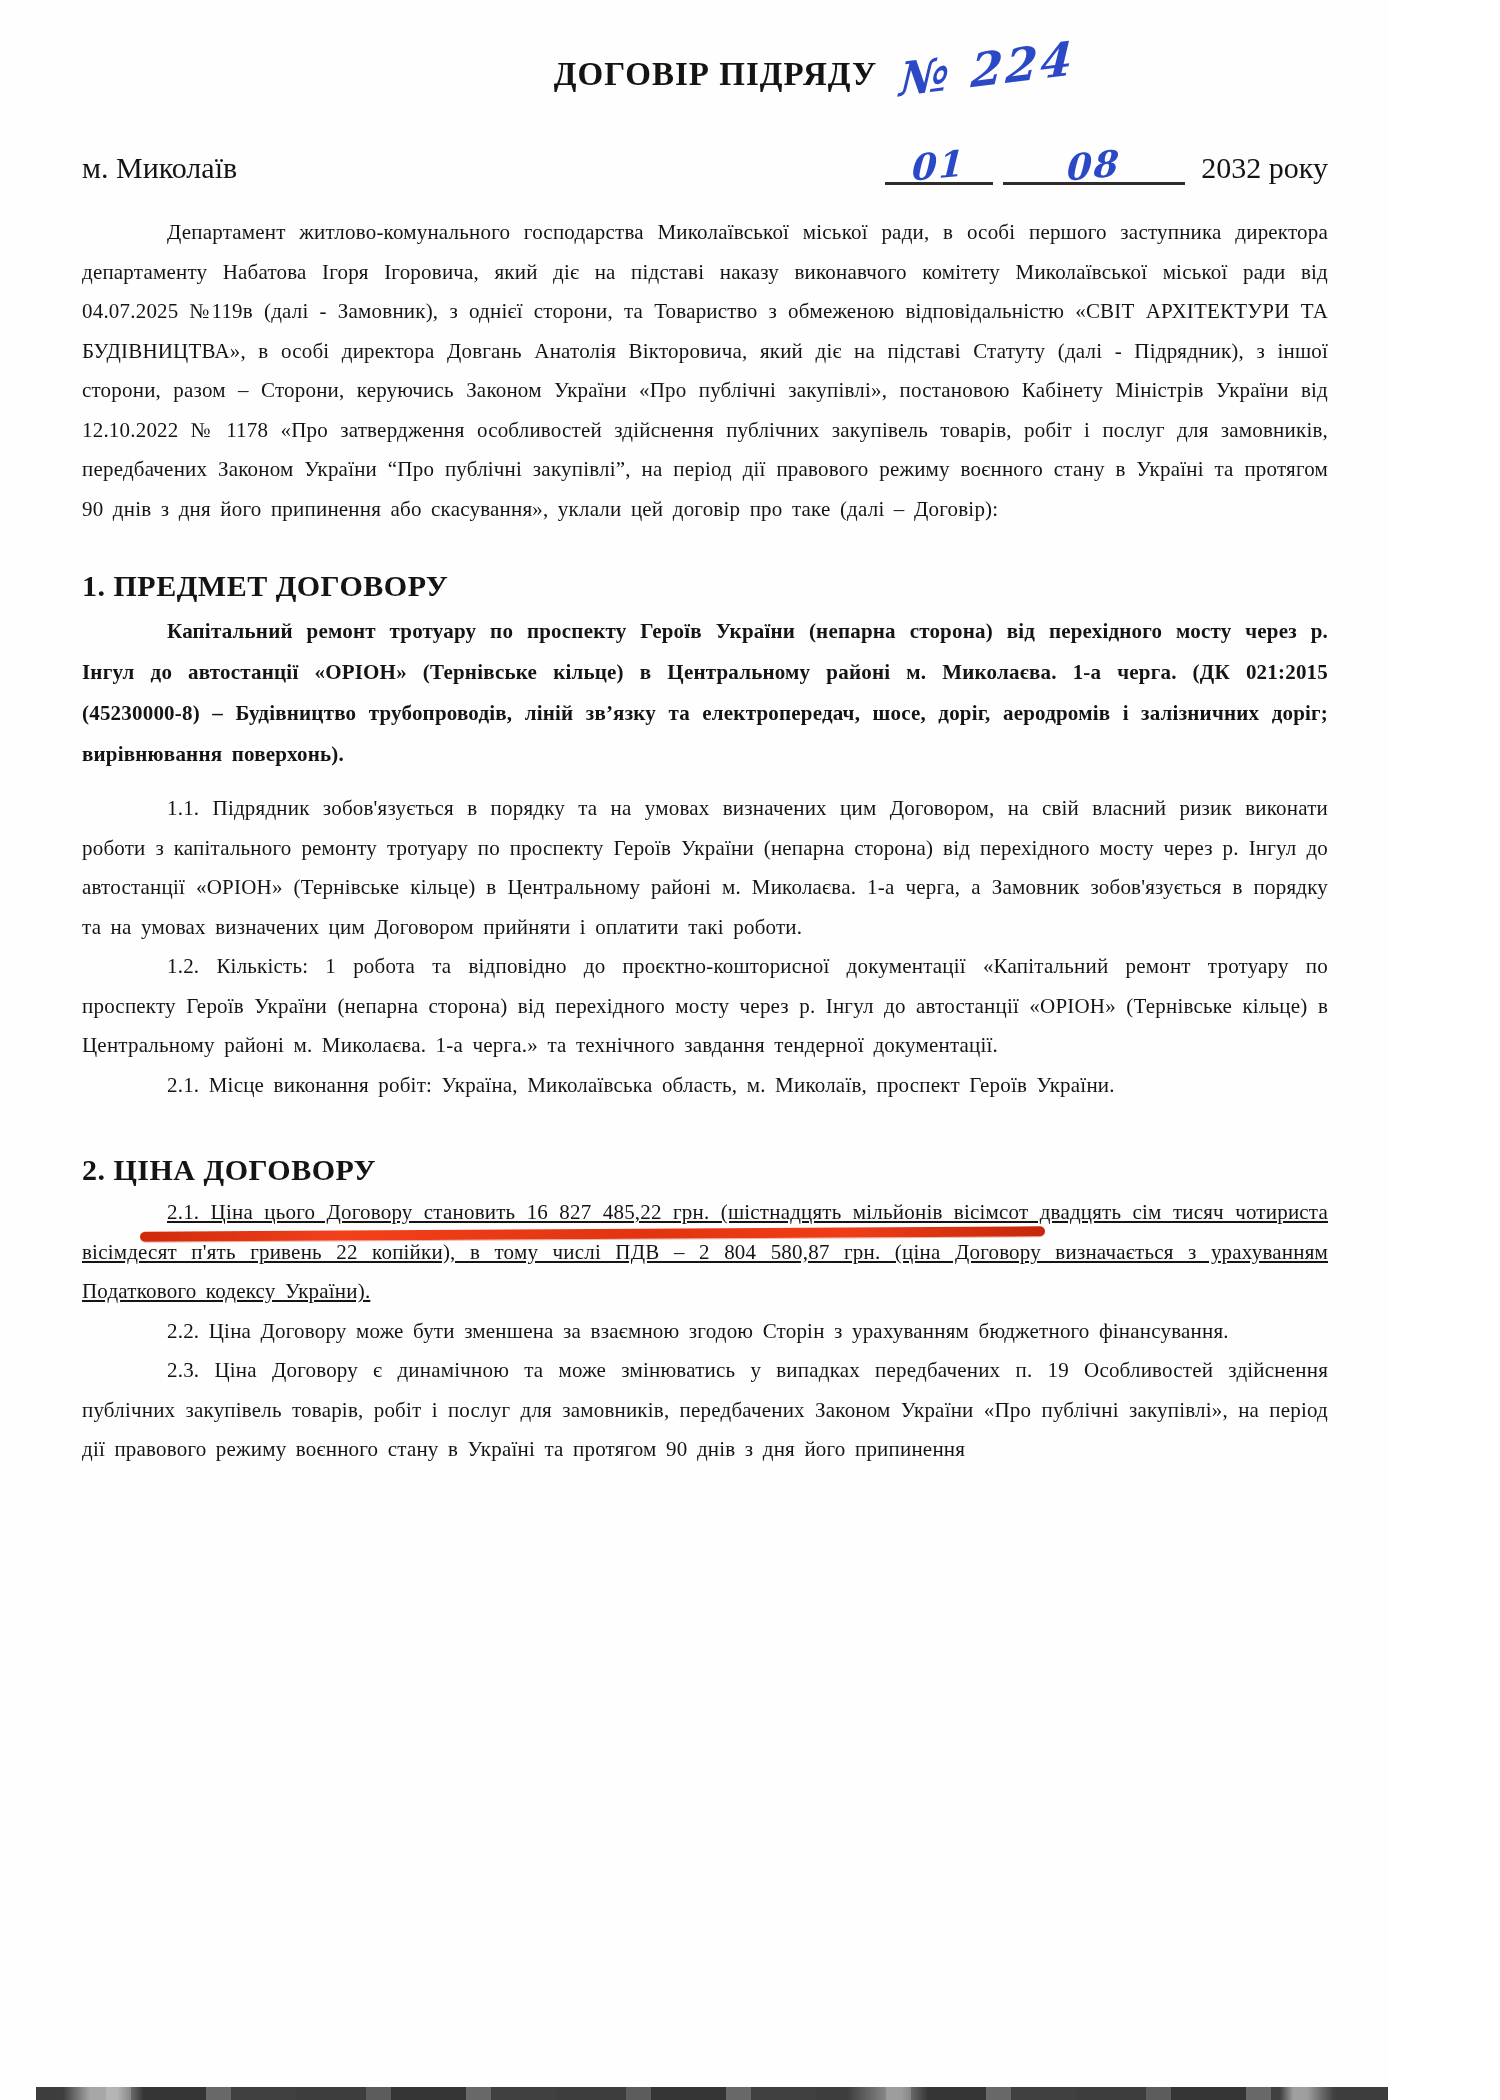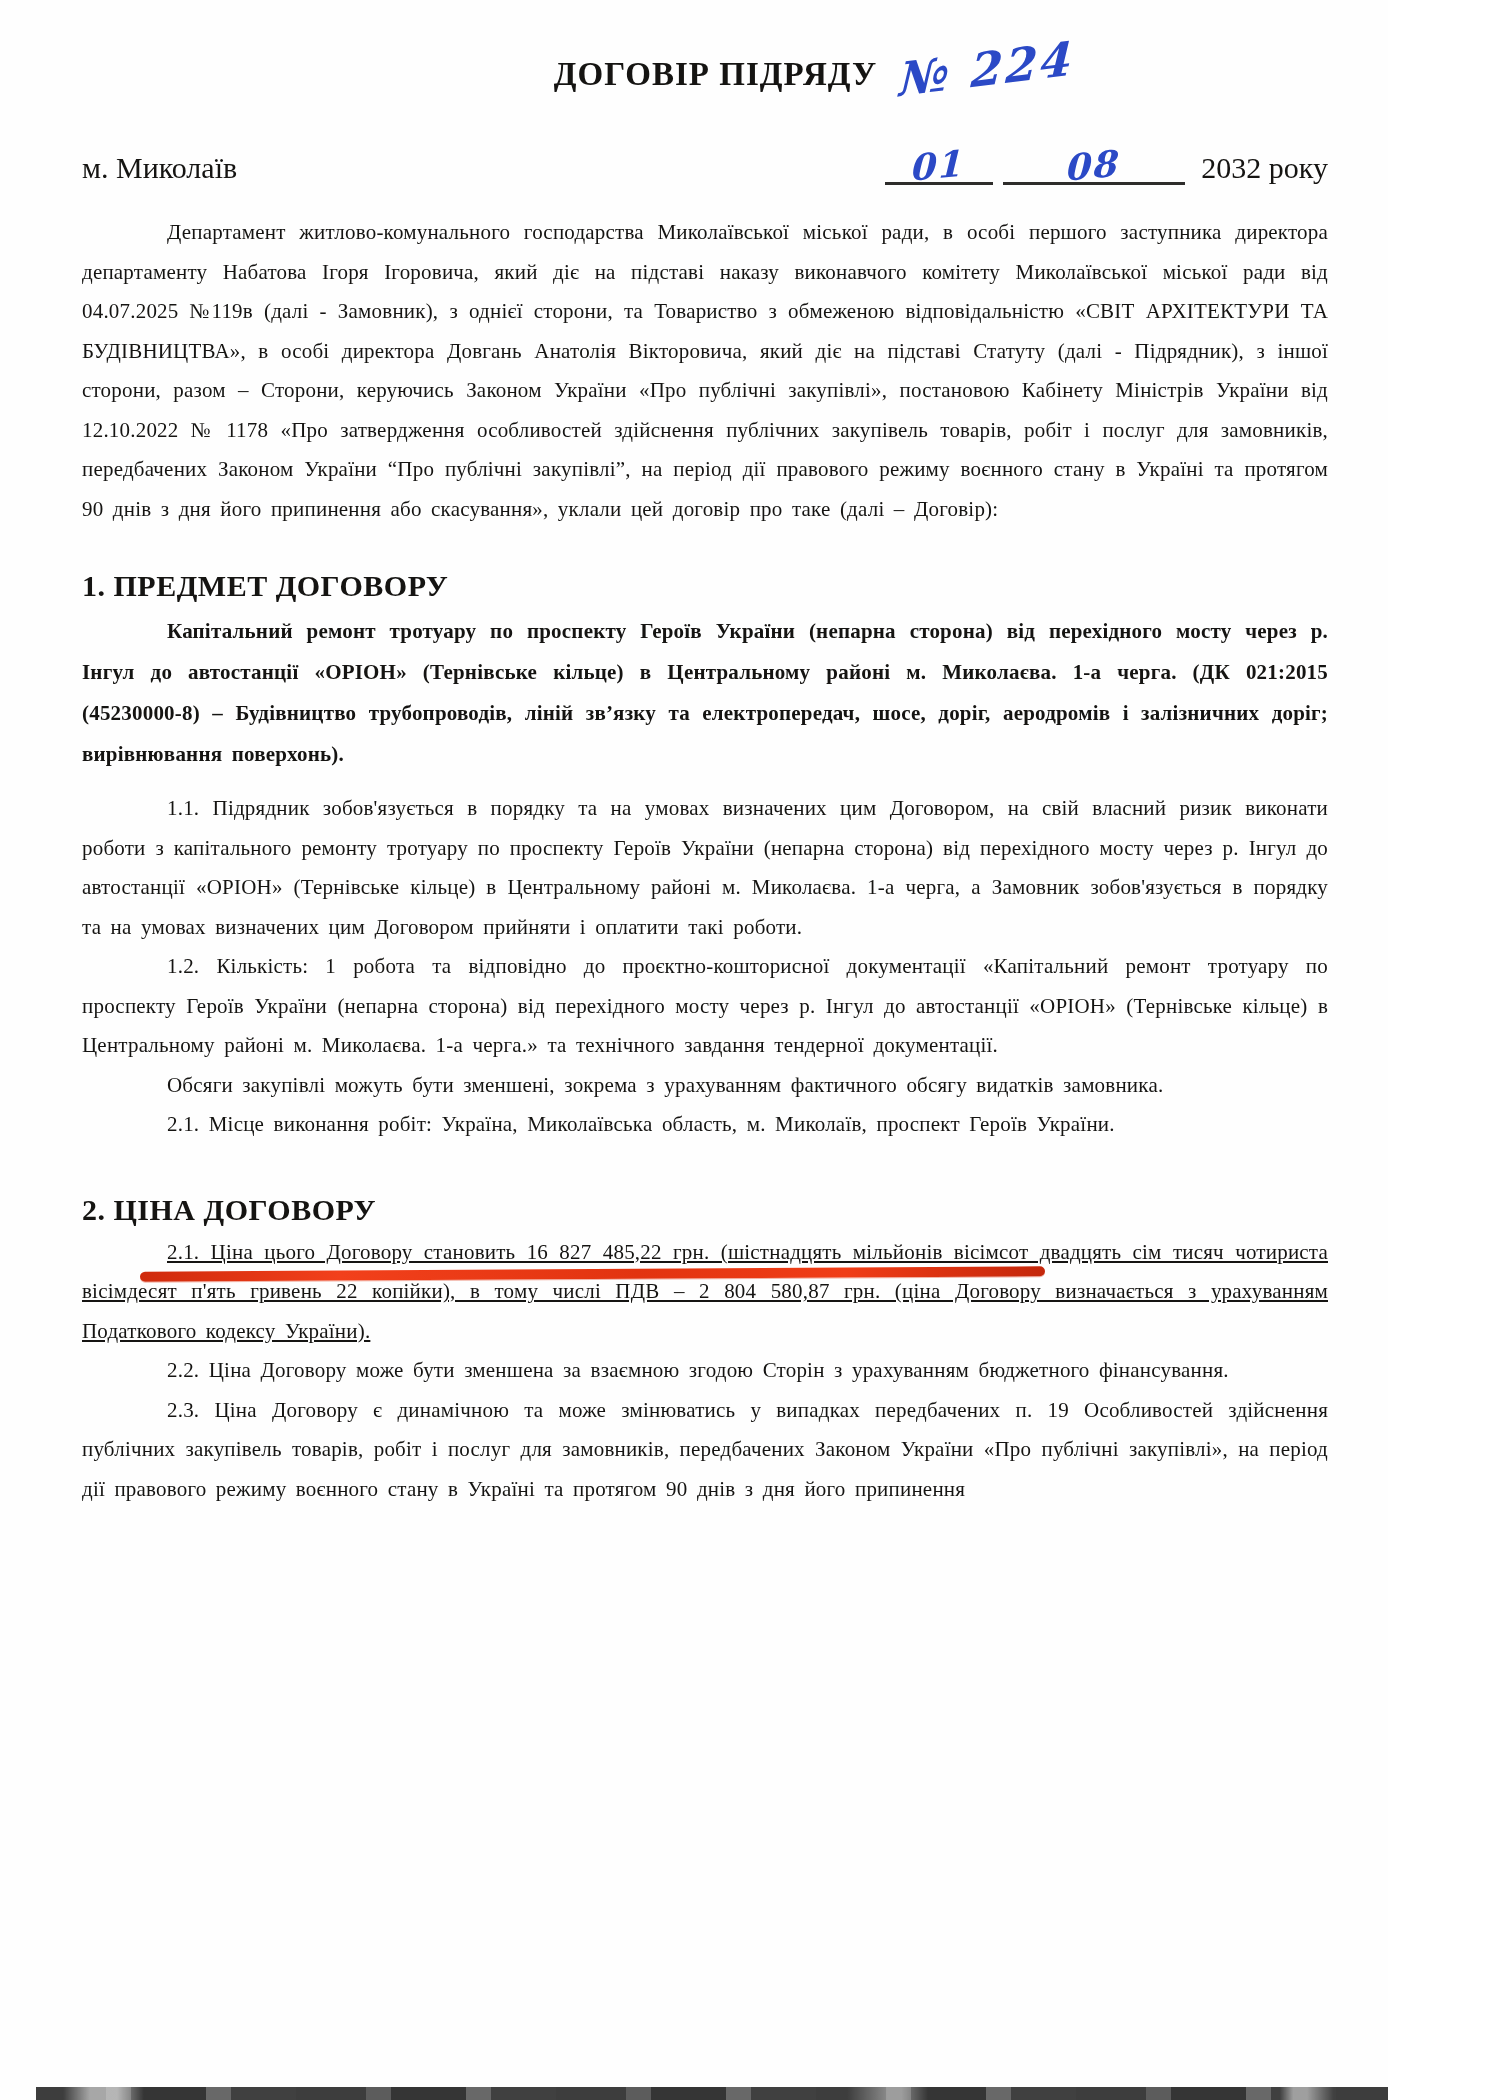--- a/index.html
+++ b/index.html
@@ -160,21 +160,20 @@
         <span class="year-label">2032 року</span>
       </span>
     </div>
 
     <p class="para intro">Департамент житлово-комунального господарства Миколаївської міської ради, в особі першого заступника директора департаменту Набатова Ігоря Ігоровича, який діє на підставі наказу виконавчого комітету Миколаївської міської ради від 04.07.2025 №119в (далі - Замовник), з однієї сторони, та Товариство з обмеженою відповідальністю «СВІТ АРХІТЕКТУРИ ТА БУДІВНИЦТВА», в особі директора Довгань Анатолія Вікторовича, який діє на підставі Статуту (далі - Підрядник), з іншої сторони, разом – Сторони, керуючись Законом України «Про публічні закупівлі», постановою Кабінету Міністрів України від 12.10.2022 № 1178 «Про затвердження особливостей здійснення публічних закупівель товарів, робіт і послуг для замовників, передбачених Законом України “Про публічні закупівлі”, на період дії правового режиму воєнного стану в Україні та протягом 90 днів з дня його припинення або скасування», уклали цей договір про таке (далі – Договір):</p>
 
     <h2 class="section-heading h-sec1">1. ПРЕДМЕТ ДОГОВОРУ</h2>
     <p class="para subject">Капітальний ремонт тротуару по проспекту Героїв України (непарна сторона) від перехідного мосту через р. Інгул до автостанції «ОРІОН» (Тернівське кільце) в Центральному районі м. Миколаєва. 1-а черга. (ДК 021:2015 (45230000-8) – Будівництво трубопроводів, ліній зв’язку та електропередач, шосе, доріг, аеродромів і залізничних доріг; вирівнювання поверхонь).</p>
     <p class="para clause clause-first">1.1. Підрядник зобов'язується в порядку та на умовах визначених цим Договором, на свій власний ризик виконати роботи з капітального ремонту тротуару по проспекту Героїв України (непарна сторона) від перехідного мосту через р. Інгул до автостанції «ОРІОН» (Тернівське кільце) в Центральному районі м. Миколаєва. 1-а черга, а Замовник зобов'язується в порядку та на умовах визначених цим Договором прийняти і оплатити такі роботи.</p>
     <p class="para clause">1.2. Кількість: 1 робота та відповідно до проєктно-кошторисної документації «Капітальний ремонт тротуару по проспекту Героїв України (непарна сторона) від перехідного мосту через р. Інгул до автостанції «ОРІОН» (Тернівське кільце) в Центральному районі м. Миколаєва. 1-а черга.» та технічного завдання тендерної документації.</p>
-    <p class="para clause">Обсяги закупівлі можуть бути зменшені, зокрема з урахуванням фактичного обсягу видатків замовника.</p>
     <p class="para clause">2.1. Місце виконання робіт: Україна, Миколаївська область, м. Миколаїв, проспект Героїв України.</p>
 
     <h2 class="section-heading h-sec2">2. ЦІНА ДОГОВОРУ</h2>
     <div class="clause-2-1">
       <p class="para clause">2.1. Ціна цього Договору становить 16 827 485,22 грн. (шістнадцять мільйонів вісімсот двадцять сім тисяч чотириста вісімдесят п'ять гривень 22 копійки), в тому числі ПДВ – 2 804 580,87 грн. (ціна Договору визначається з урахуванням Податкового кодексу України).</p>
       <div class="red-underline"></div>
     </div>
     <p class="para clause">2.2. Ціна Договору може бути зменшена за взаємною згодою Сторін з урахуванням бюджетного фінансування.</p>
     <p class="para clause">2.3. Ціна Договору є динамічною та може змінюватись у випадках передбачених п. 19 Особливостей здійснення публічних закупівель товарів, робіт і послуг для замовників, передбачених Законом України «Про публічні закупівлі», на період дії правового режиму воєнного стану в Україні та протягом 90 днів з дня його припинення</p>
 

